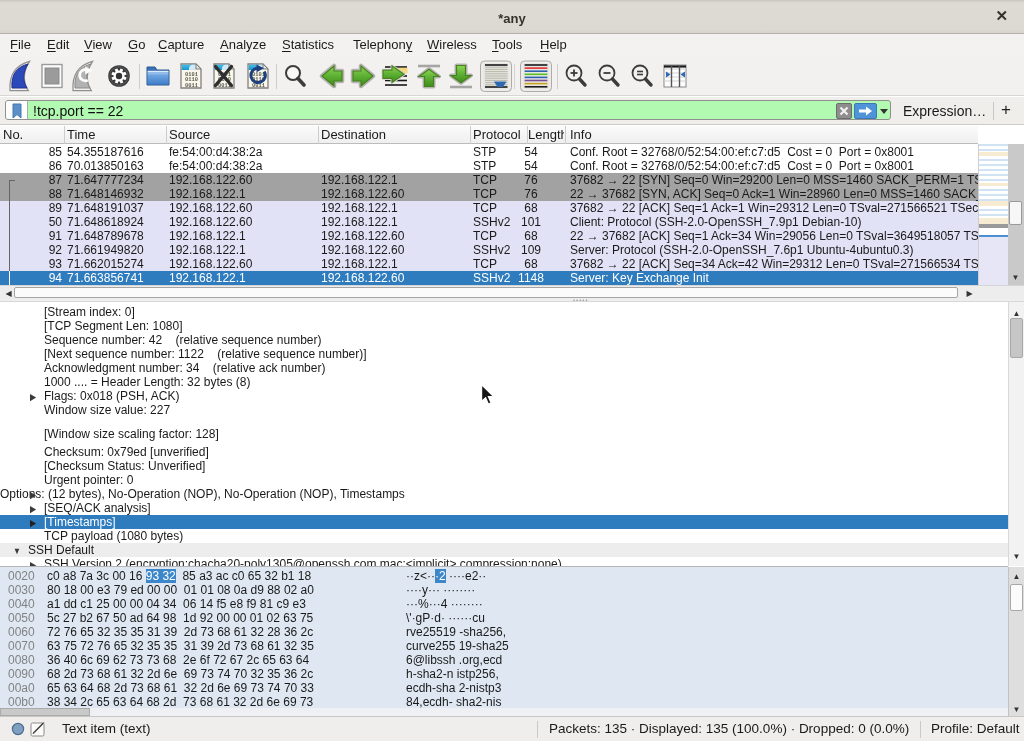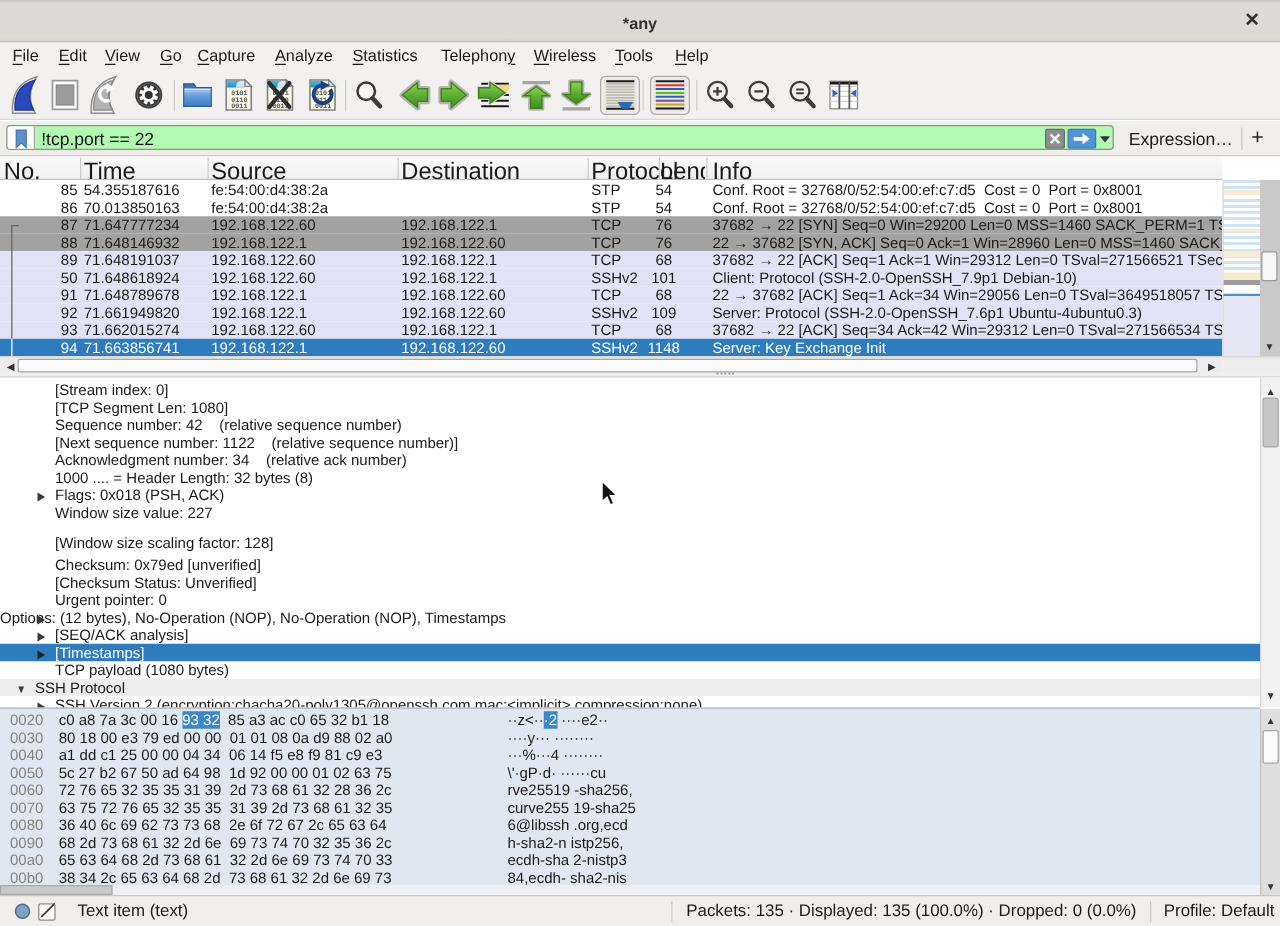--- a/index.html
+++ b/index.html
@@ -16,21 +16,21 @@
 #menubar span{position:absolute;top:3px}
 #menubar u{text-decoration:underline;text-underline-offset:2px}
 
 #toolbar{left:0;top:57px;width:1024px;height:39px;background:#f2f1ef;border-bottom:1px solid #d8d6d2}
 
 #filterbar{left:0;top:97px;width:1024px;height:28px;background:#efeeeb;border-bottom:1px solid #cfccc8}
 #fwrap{position:absolute;left:5px;top:3px;width:886px;height:20px;border:1px solid #8f8f8f;border-radius:3px;background:#b2fab2;overflow:hidden}
 #fbook{position:absolute;left:0;top:0;width:22px;height:20px;background:#fdfdfd;border-right:1px solid #aaa}
 #ftext{position:absolute;left:27px;top:2px;font-size:14px;color:#111}
 
-#plhead{left:0;top:126px;width:978px;height:18px;background:linear-gradient(#fbfbfb,#efefef);border-bottom:1px solid #bcbcbc;font-size:19px}
+#plhead{left:0;top:126px;width:978px;height:18px;background:linear-gradient(#fbfbfb,#efefef);border-bottom:1px solid #bcbcbc;font-size:13px}
 #plhead span{position:absolute;top:1px}
 #plhead i{position:absolute;top:0;width:1px;height:18px;background:#cdcdcd}
 .prow{position:absolute;left:0;width:978px;height:14px}
 .prow span{position:absolute;top:0}
 .c-no{left:0;width:62px;text-align:right}
 .c-time{left:67px}.c-src{left:169px}.c-dst{left:321px}.c-proto{left:473px}
 .c-len{left:500px;width:62px;text-align:center}
 .c-info{left:570px;width:408px;overflow:hidden}
 
 #minimap{left:978px;top:144px;width:30px;height:141px;background:#fff;border-left:1px solid #d0d0d0}
@@ -369,21 +369,21 @@
 <div class="dline mono" style="top:86px"><span class="dtri" style="left:30px">▶</span><span style="margin-left:44px">Flags: 0x018 (PSH, ACK)</span></div>
 <div class="dline mono" style="top:100px"><span style="margin-left:44px">Window size value: 227</span></div>
 <div class="dline mono" style="top:124px"><span style="margin-left:44px">[Window size scaling factor: 128]</span></div>
 <div class="dline mono" style="top:142px"><span style="margin-left:44px">Checksum: 0x79ed [unverified]</span></div>
 <div class="dline mono" style="top:156px"><span style="margin-left:44px">[Checksum Status: Unverified]</span></div>
 <div class="dline mono" style="top:170px"><span style="margin-left:44px">Urgent pointer: 0</span></div>
 <div class="dline mono" style="top:184px"><span class="dtri" style="left:30px">▶</span><span style="">Options: (12 bytes), No-Operation (NOP), No-Operation (NOP), Timestamps</span></div>
 <div class="dline mono" style="top:198px"><span class="dtri" style="left:30px">▶</span><span style="margin-left:44px">[SEQ/ACK analysis]</span></div>
 <div class="dline mono" style="top:212px;background:#2e7cbe;color:#fff"><span class="dtri" style="left:30px;color:#222">▶</span><span style="margin-left:44px">[Timestamps]</span></div>
 <div class="dline mono" style="top:226px"><span style="margin-left:44px">TCP payload (1080 bytes)</span></div>
-<div class="dline mono" style="top:240px;background:#ededed"><span class="dtri" style="left:13px">▼</span><span style="margin-left:28px">SSH Protocol</span></div>
+<div class="dline mono" style="top:240px;background:#ededed"><span class="dtri" style="left:13px">▼</span><span style="margin-left:28px">SSH Default</span></div>
 <div class="dline mono" style="top:254px"><span class="dtri" style="left:30px">▶</span><span style="margin-left:44px">SSH Version 2 (encryption:chacha20-poly1305@openssh.com mac:&lt;implicit&gt; compression:none)</span></div>
 </div>
 <div class="abs" style="left:1008px;top:302px;width:16px;height:264px;background:#f2f2f2;border-left:1px solid #d8d8d8">
 <div class="arr" style="top:7px">▲</div>
 <div style="position:absolute;left:1px;top:16px;width:13px;height:40px;background:#c6c6c6;border:1px solid #a8a8a8;border-radius:2px"></div>
 <div class="arr" style="top:250px">▼</div>
 </div>
 <div class="abs" id="hexpane">
 <div class="hrow mono" style="top:2px"><span class="hoff">0020</span><span class="hhex">c0 a8 7a 3c 00 16 <span class="hl">93 32</span>  85 a3 ac c0 65 32 b1 18</span><span class="hasc">··z&lt;··<span class="hl">·2</span> ····e2··</span></div>
 <div class="hrow mono" style="top:16px"><span class="hoff">0030</span><span class="hhex">80 18 00 e3 79 ed 00 00  01 01 08 0a d9 88 02 a0</span><span class="hasc">····y··· ········</span></div>

